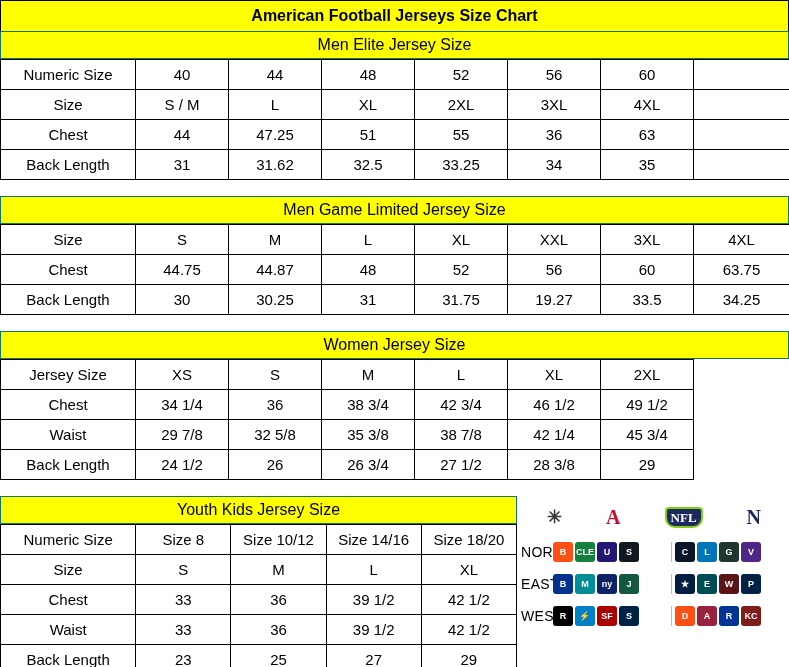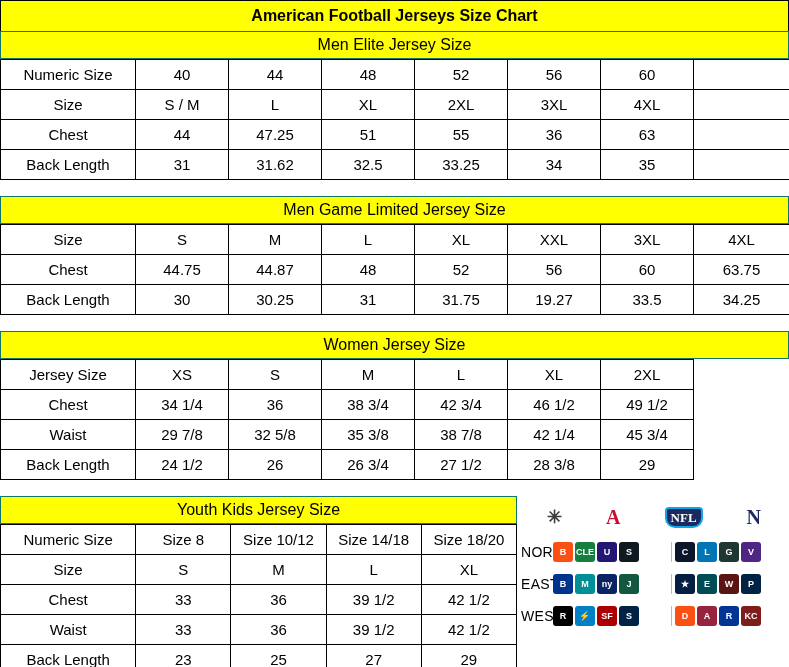--- a/index.html
+++ b/index.html
@@ -92,21 +92,21 @@
   .conf-logo {
     font-weight: bold;
     font-size: 20px;
     font-family: "Liberation Serif", serif;
     line-height: 1;
   }
   .conf-logo.nfl-shield {
     font-size: 13px;
     color: #fff;
     background: #1a2a5e;
-    border: 2px solid #0ea5e9;
+    border: 2px solid #84cc16;
     border-radius: 4px 4px 10px 10px;
     padding: 2px 4px;
   }
   .conf-logo.afc { color: #c8102e; }
   .conf-logo.nfc { color: #1a2a5e; }
   .conf-logo.star { color: #3a3a3a; font-size: 18px; }
 
   .div-table {
     border-collapse: collapse;
     width: 100%;
@@ -334,21 +334,21 @@
             <col style="width:95px">
             <col style="width:95px">
             <col style="width:95px">
             <col style="width:95px">
         </colgroup>
         <tbody>
           <tr>
             <td class="hdr-label">Numeric Size</td>
             <td>Size 8</td>
             <td>Size 10/12</td>
-            <td>Size 14/18</td>
+            <td>Size 14/16</td>
             <td>Size 18/20</td>
           </tr>
           <tr>
             <td class="hdr-label">Size</td>
             <td>S</td>
             <td>M</td>
             <td>L</td>
             <td>XL</td>
           </tr>
           <tr>

